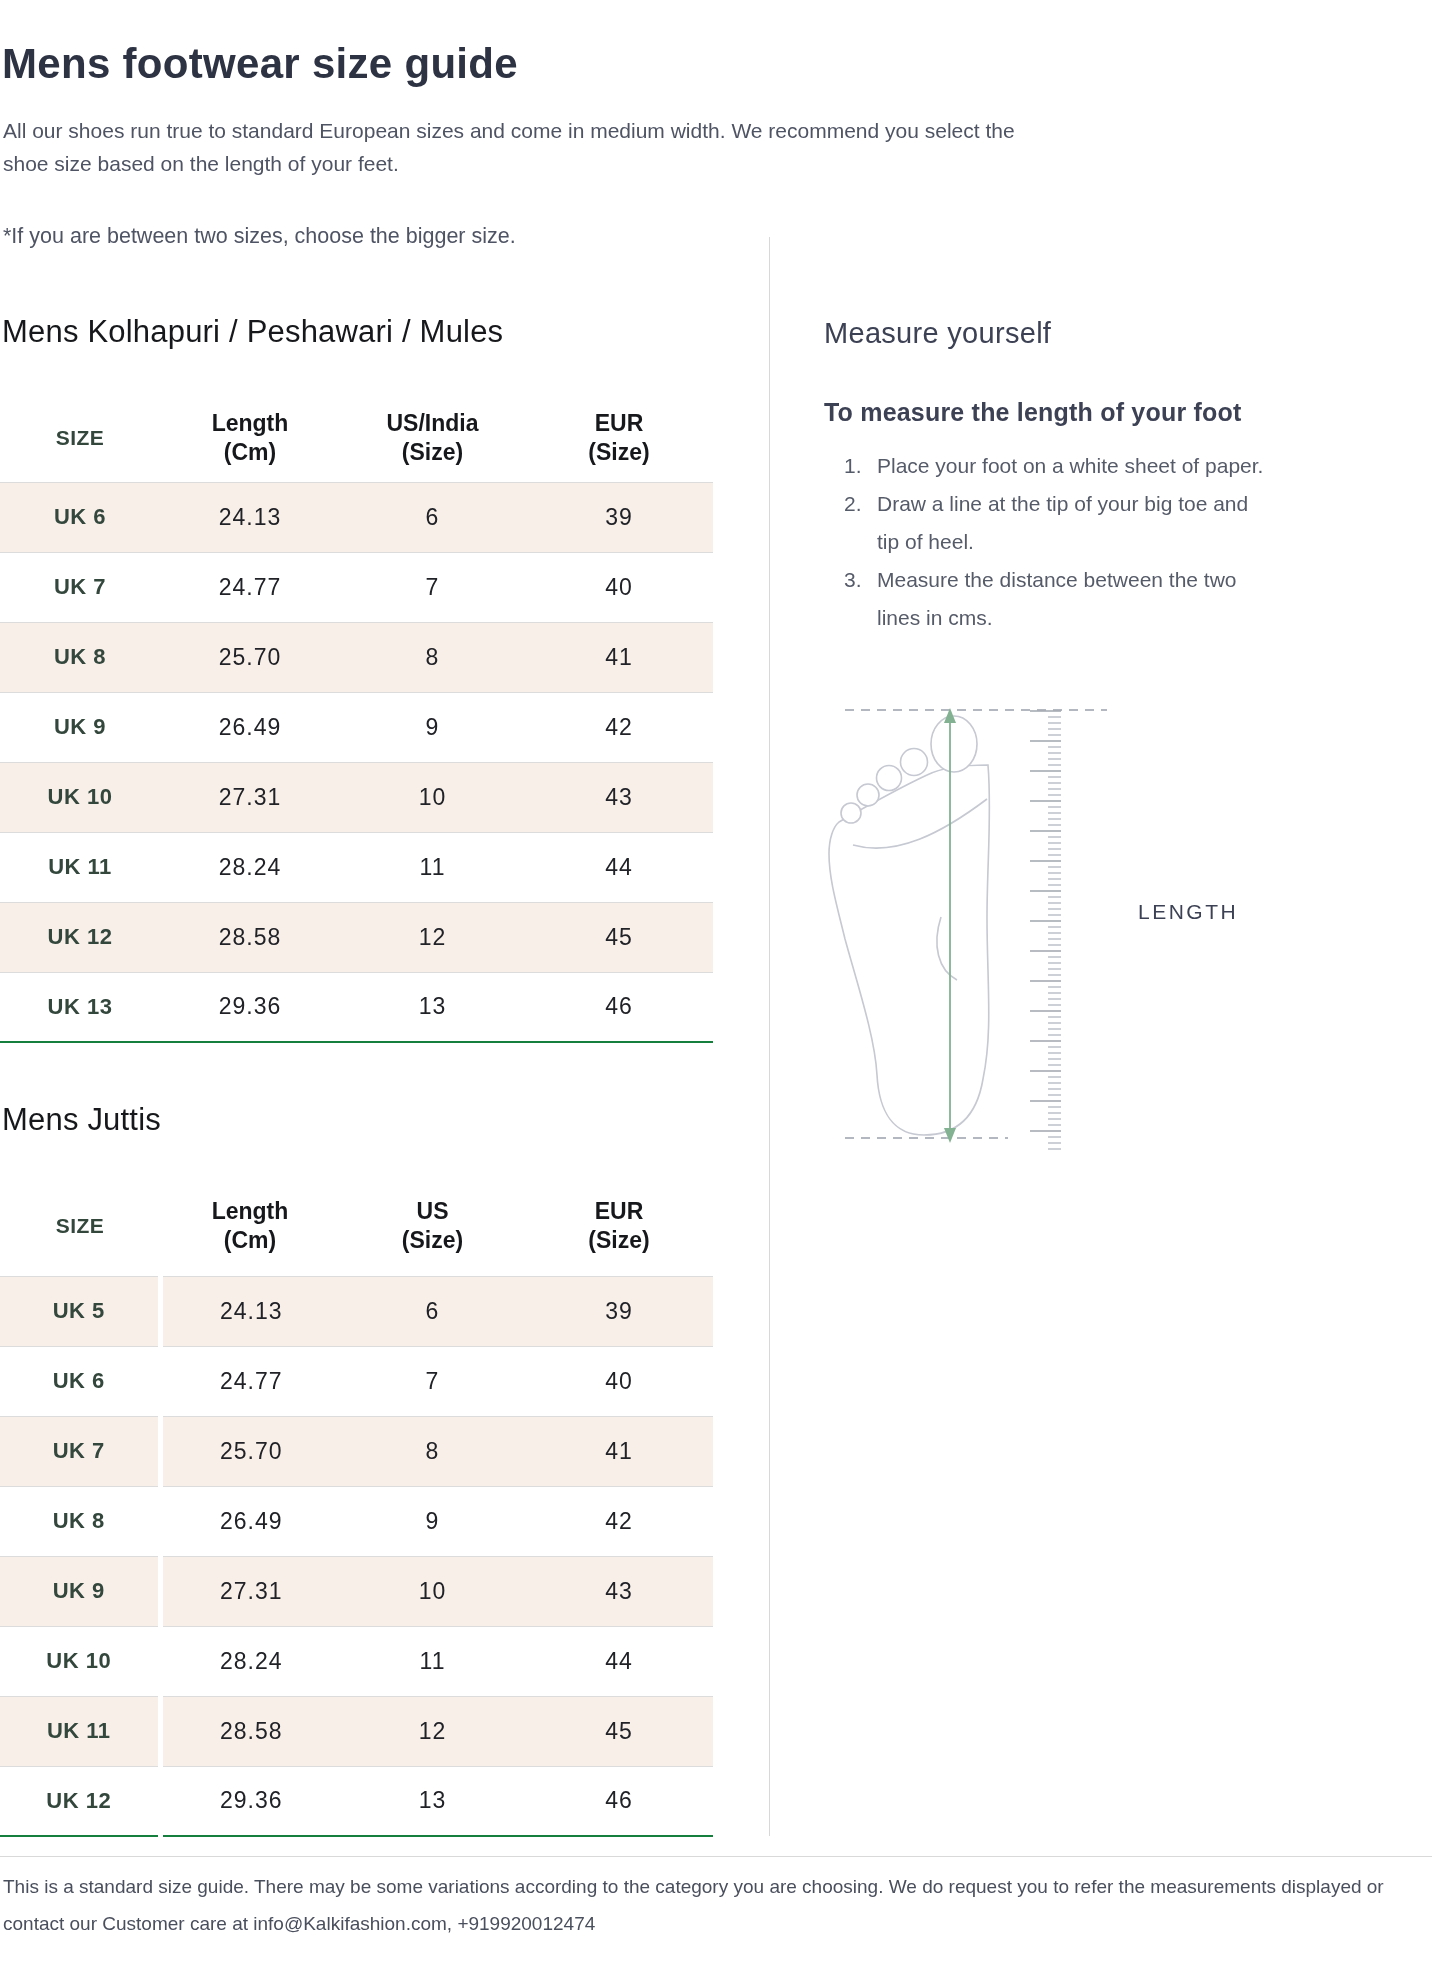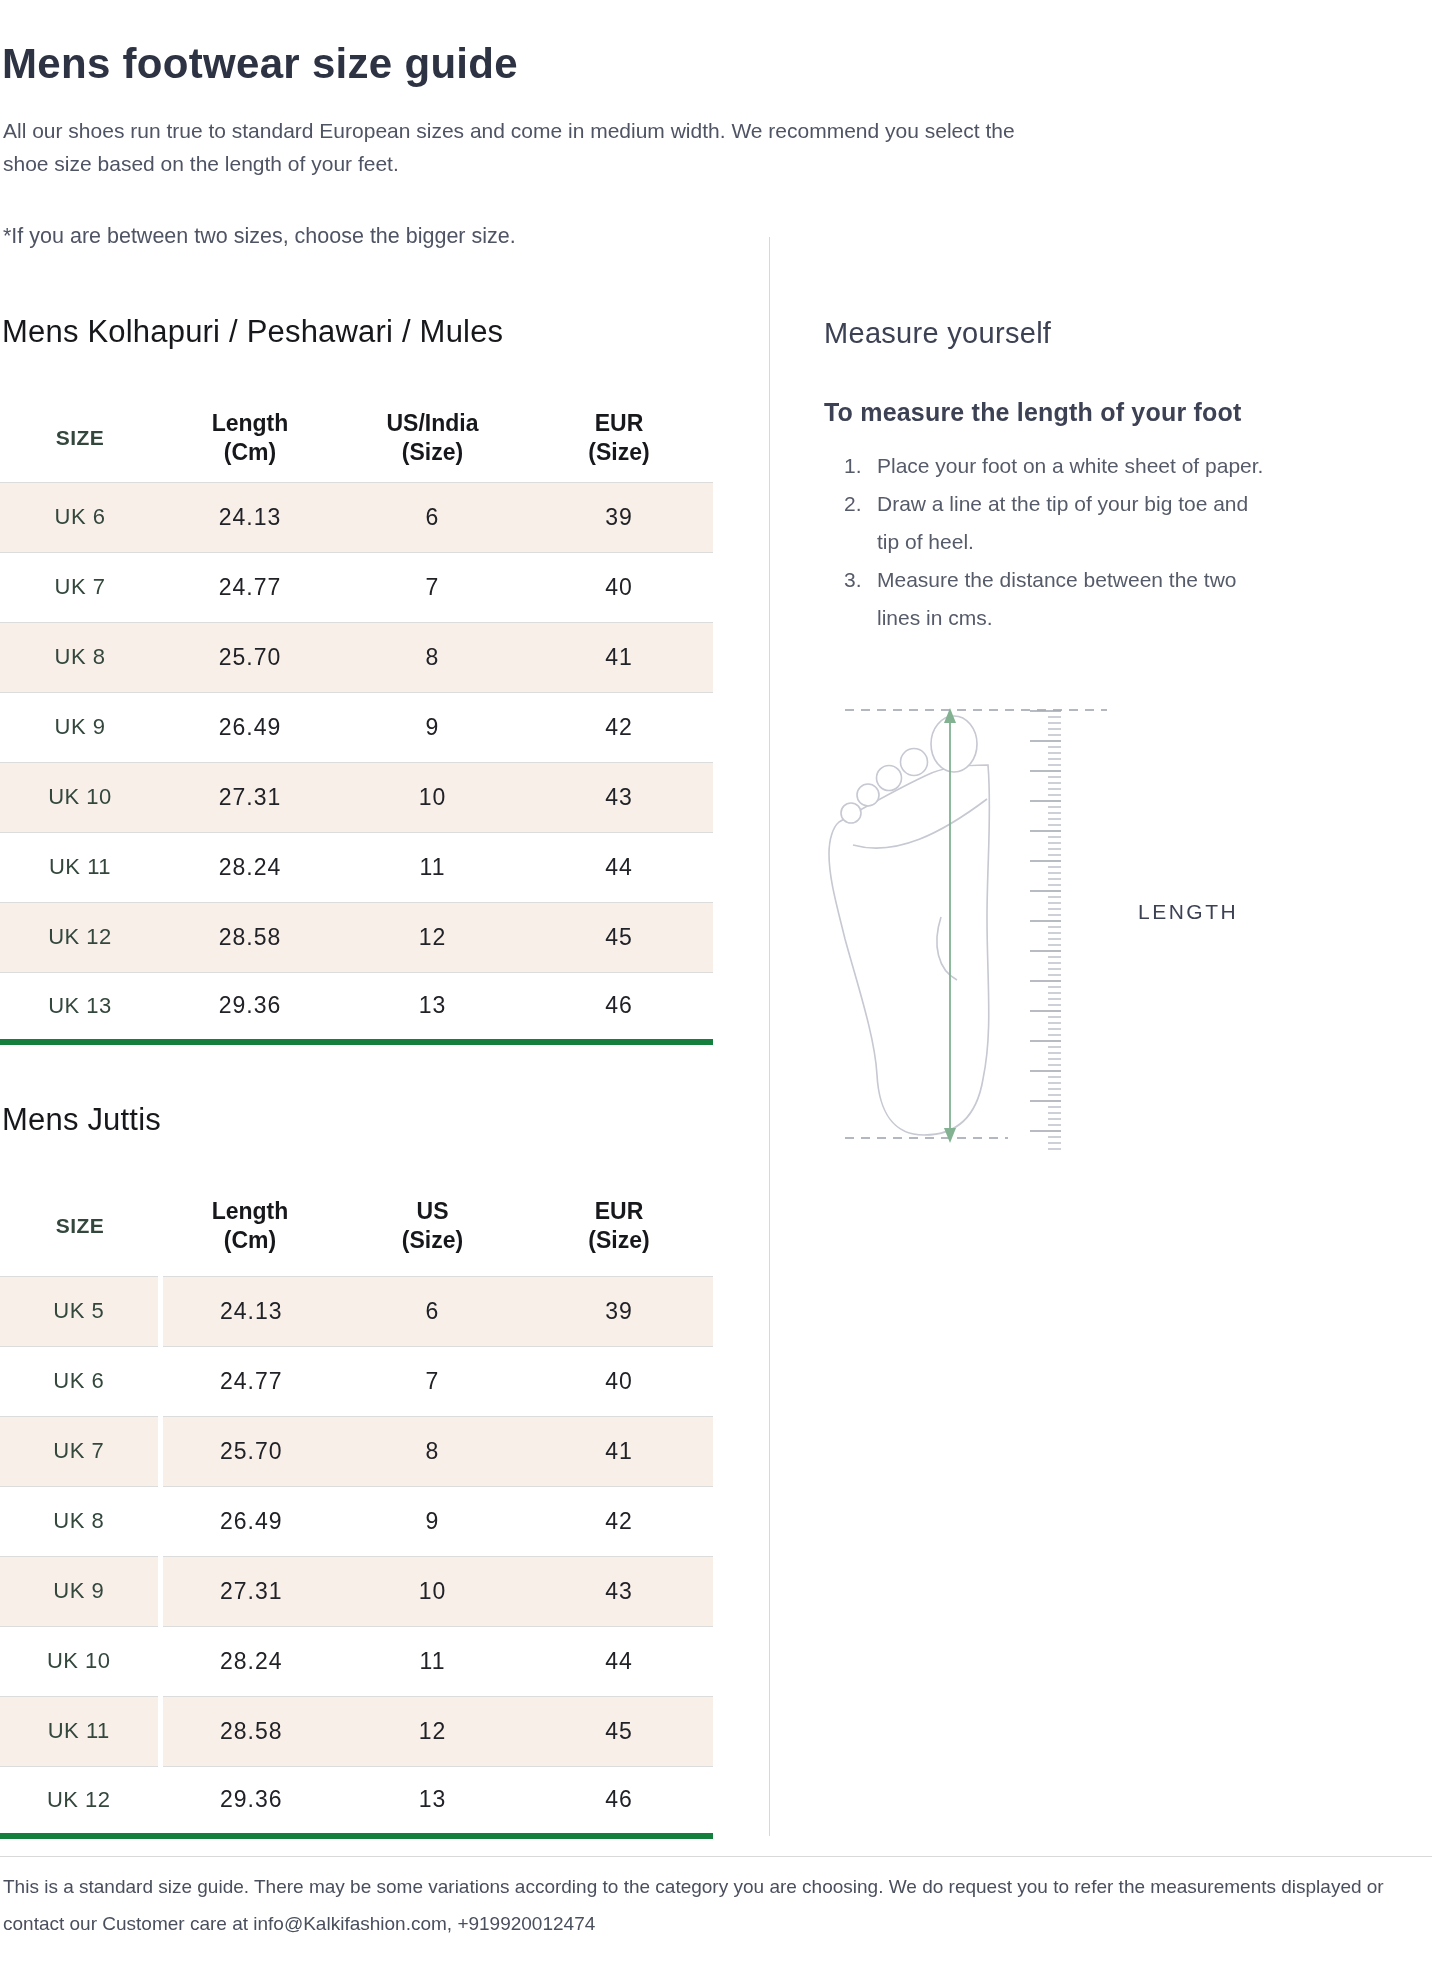--- a/index.html
+++ b/index.html
@@ -29,22 +29,22 @@
     white-space:pre-line; line-height:29px; vertical-align:middle;
   }
   #table1 th { height:88px; }
   #table2 th { height:100px; }
   .size-table th.size-col { font-size:21px; color:#33473d; letter-spacing:.5px; }
   .size-table td {
     height:70px; text-align:center; vertical-align:middle;
     font-size:23px; color:#212227; letter-spacing:1px;
     border-top:1px solid #dcdcdc;
   }
-  .size-table tbody tr:last-child td { border-bottom:6px solid #15803d; }
-  .size-table td.size-cell { font-weight:400; font-size:22px; color:#33473d; letter-spacing:.5px; }
+  .size-table tbody tr:last-child td { border-bottom:2px solid #15803d; }
+  .size-table td.size-cell { font-weight:700; font-size:22px; color:#33473d; letter-spacing:.5px; }
   .size-table tbody tr:nth-child(odd) { background:#f8efe9; }
   #table2 tbody td.size-cell { border-right:5px solid #ffffff; }
 
   
   #column-divider { left:769px; top:237px; width:1px; height:1599px; background:#d8d8d8; }
   #measure-heading { left:824px; top:317px; font-size:29px; font-weight:500; color:#3c4154; letter-spacing:.3px; }
   #measure-subheading { left:824px; top:398px; font-size:25px; font-weight:700; color:#3c4154; letter-spacing:.2px; }
   #measure-steps { left:840px; top:447px; width:432px; list-style:none; counter-reset:step; }
   #measure-steps li {
     position:relative; padding-left:37px; font-size:21px; line-height:38px; color:#565b69;

